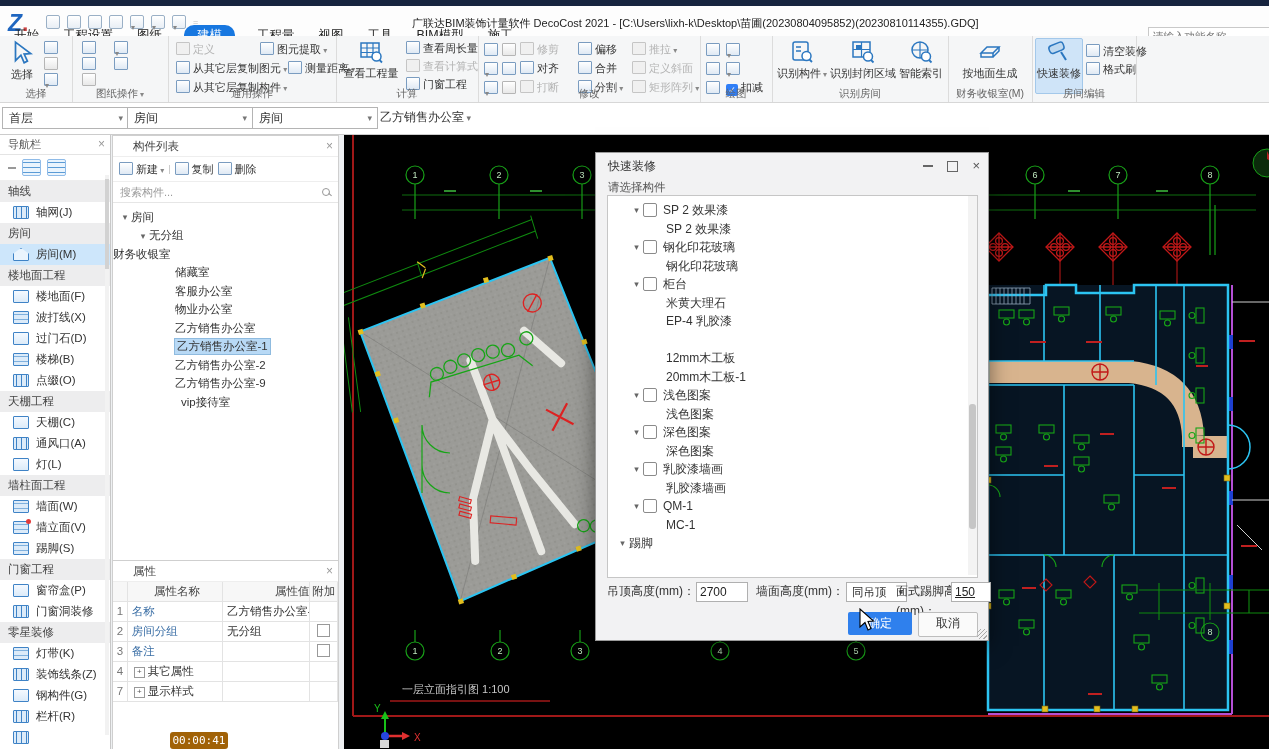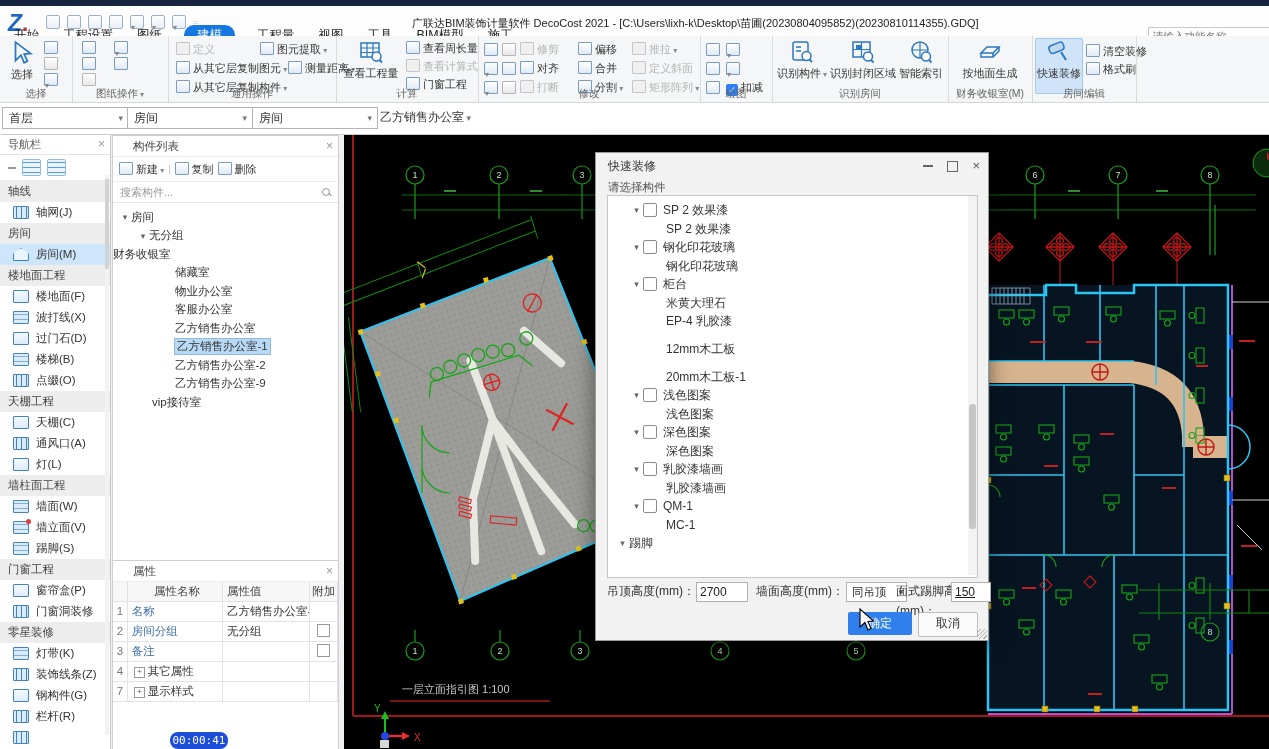--- a/index.html
+++ b/index.html
@@ -104,21 +104,21 @@
   .dscroll i{position:absolute;left:1px;width:7px;top:208px;height:125px;background:#c6c6c6;border-radius:3px}
   .dfield{position:absolute;font-size:12px;color:#333;line-height:20px}
   .dinput{position:absolute;height:18px;border:1px solid #b0b0b0;font-size:12px;padding:0 3px;color:#222;background:#fff}
   .dselect{position:absolute;height:18px;border:1px solid #b0b0b0;font-size:11.5px;line-height:18px;padding:0 14px 0 5px;background:#fff}
   .dselect::after{content:"▾";position:absolute;right:3px;color:#666;font-size:9px}
   .btn-ok{position:absolute;width:64px;height:23px;background:#2f80ed;color:#fff;font-size:12px;text-align:center;line-height:23px;border-radius:2px}
   .btn-cancel{position:absolute;width:58px;height:23px;background:#fafafa;border:1px solid #bdbdbd;color:#333;font-size:12px;text-align:center;line-height:21px;border-radius:2px}
   .grip{position:absolute;right:1px;bottom:1px;width:10px;height:10px;
         background:repeating-linear-gradient(-45deg,transparent 0 2px,#aaa 2px 3px)}
   
-  .timer{left:170px;top:732px;width:58px;height:17px;background:#1d4ed8;border-radius:8px;color:#fff;
+  .timer{left:170px;top:732px;width:58px;height:17px;background:#a16207;border-radius:3px;color:#fff;
          font-family:"DejaVu Sans Mono",monospace;font-size:11px;text-align:center;line-height:17px;z-index:5}
   .cursor{left:857px;top:608px;z-index:30}
 </style>
 </head>
 <body>
 
 <div class="abs topstrip"></div>
 <div class="abs titlebar">
   <div class="abs logo"><span>Z</span><i>.</i></div>
   <div class="abs qat">
@@ -417,50 +417,50 @@
         <span class="tar">▾</span>
         <span>无分组</span>
       </div>
     <div class="trow" style="">
         <span class="tlabel">财务收银室</span>
       </div>
     <div class="trow" style="padding-left:62px">
         <span class="tlabel">储藏室</span>
       </div>
     <div class="trow" style="padding-left:62px">
+        <span class="tlabel">客服办公室</span>
+      </div>
+    <div class="trow" style="padding-left:62px">
         <span class="tlabel">物业办公室</span>
-      </div>
-    <div class="trow" style="padding-left:62px">
-        <span class="tlabel">客服办公室</span>
       </div>
     <div class="trow" style="padding-left:62px">
         <span class="tlabel">乙方销售办公室</span>
       </div>
     <div class="trow" style="padding-left:62px">
         <span class="tlabel sel">乙方销售办公室-1</span>
       </div>
     <div class="trow" style="padding-left:62px">
         <span class="tlabel">乙方销售办公室-2</span>
       </div>
     <div class="trow" style="padding-left:62px">
         <span class="tlabel">乙方销售办公室-9</span>
       </div>
-    <div class="trow" style="padding-left:39px">
+    <div class="trow" style="padding-left:68px">
         <span class="tlabel">vip接待室</span>
       </div>
   </div>
 </div>
 
 <div class="abs ppanel">
   <div class="phead"><span>属性</span><span class="closex">×</span></div>
   <div class="ptable">
     <div class="prow phrow">
       <div class="pc0"></div>
       <div class="pc1" style="text-align:center">属性名称</div>
-      <div class="pc2" style="text-align:left">属性值</div>
+      <div class="pc2" style="text-align:right">属性值</div>
       <div class="pc3">附加</div>
     </div>
     <div class="prow">
       <div class="pc0">1</div>
       <div class="pc1 pname">名称</div>
       <div class="pc2">乙方销售办公室-1</div>
       <div class="pc3"></div>
     </div>
     <div class="prow">
       <div class="pc0">2</div>
@@ -777,21 +777,21 @@
         <span class="tar">▾</span>
         <span class="cb"></span>
         <span>柜台</span>
       </div>
     <div class="drow" style="top:98px;padding-left:58px">
         <span>米黄大理石</span>
       </div>
     <div class="drow" style="top:116px;padding-left:58px">
         <span>EP-4 乳胶漆</span>
       </div>
-    <div class="drow" style="top:144px;padding-left:58px">
+    <div class="drow" style="top:153px;padding-left:58px">
         <span>12mm木工板</span>
       </div>
     <div class="drow" style="top:172px;padding-left:58px">
         <span>20mm木工板-1</span>
       </div>
     <div class="drow" style="top:190px;padding-left:22px">
         <span class="tar">▾</span>
         <span class="cb"></span>
         <span>浅色图案</span>
       </div>

